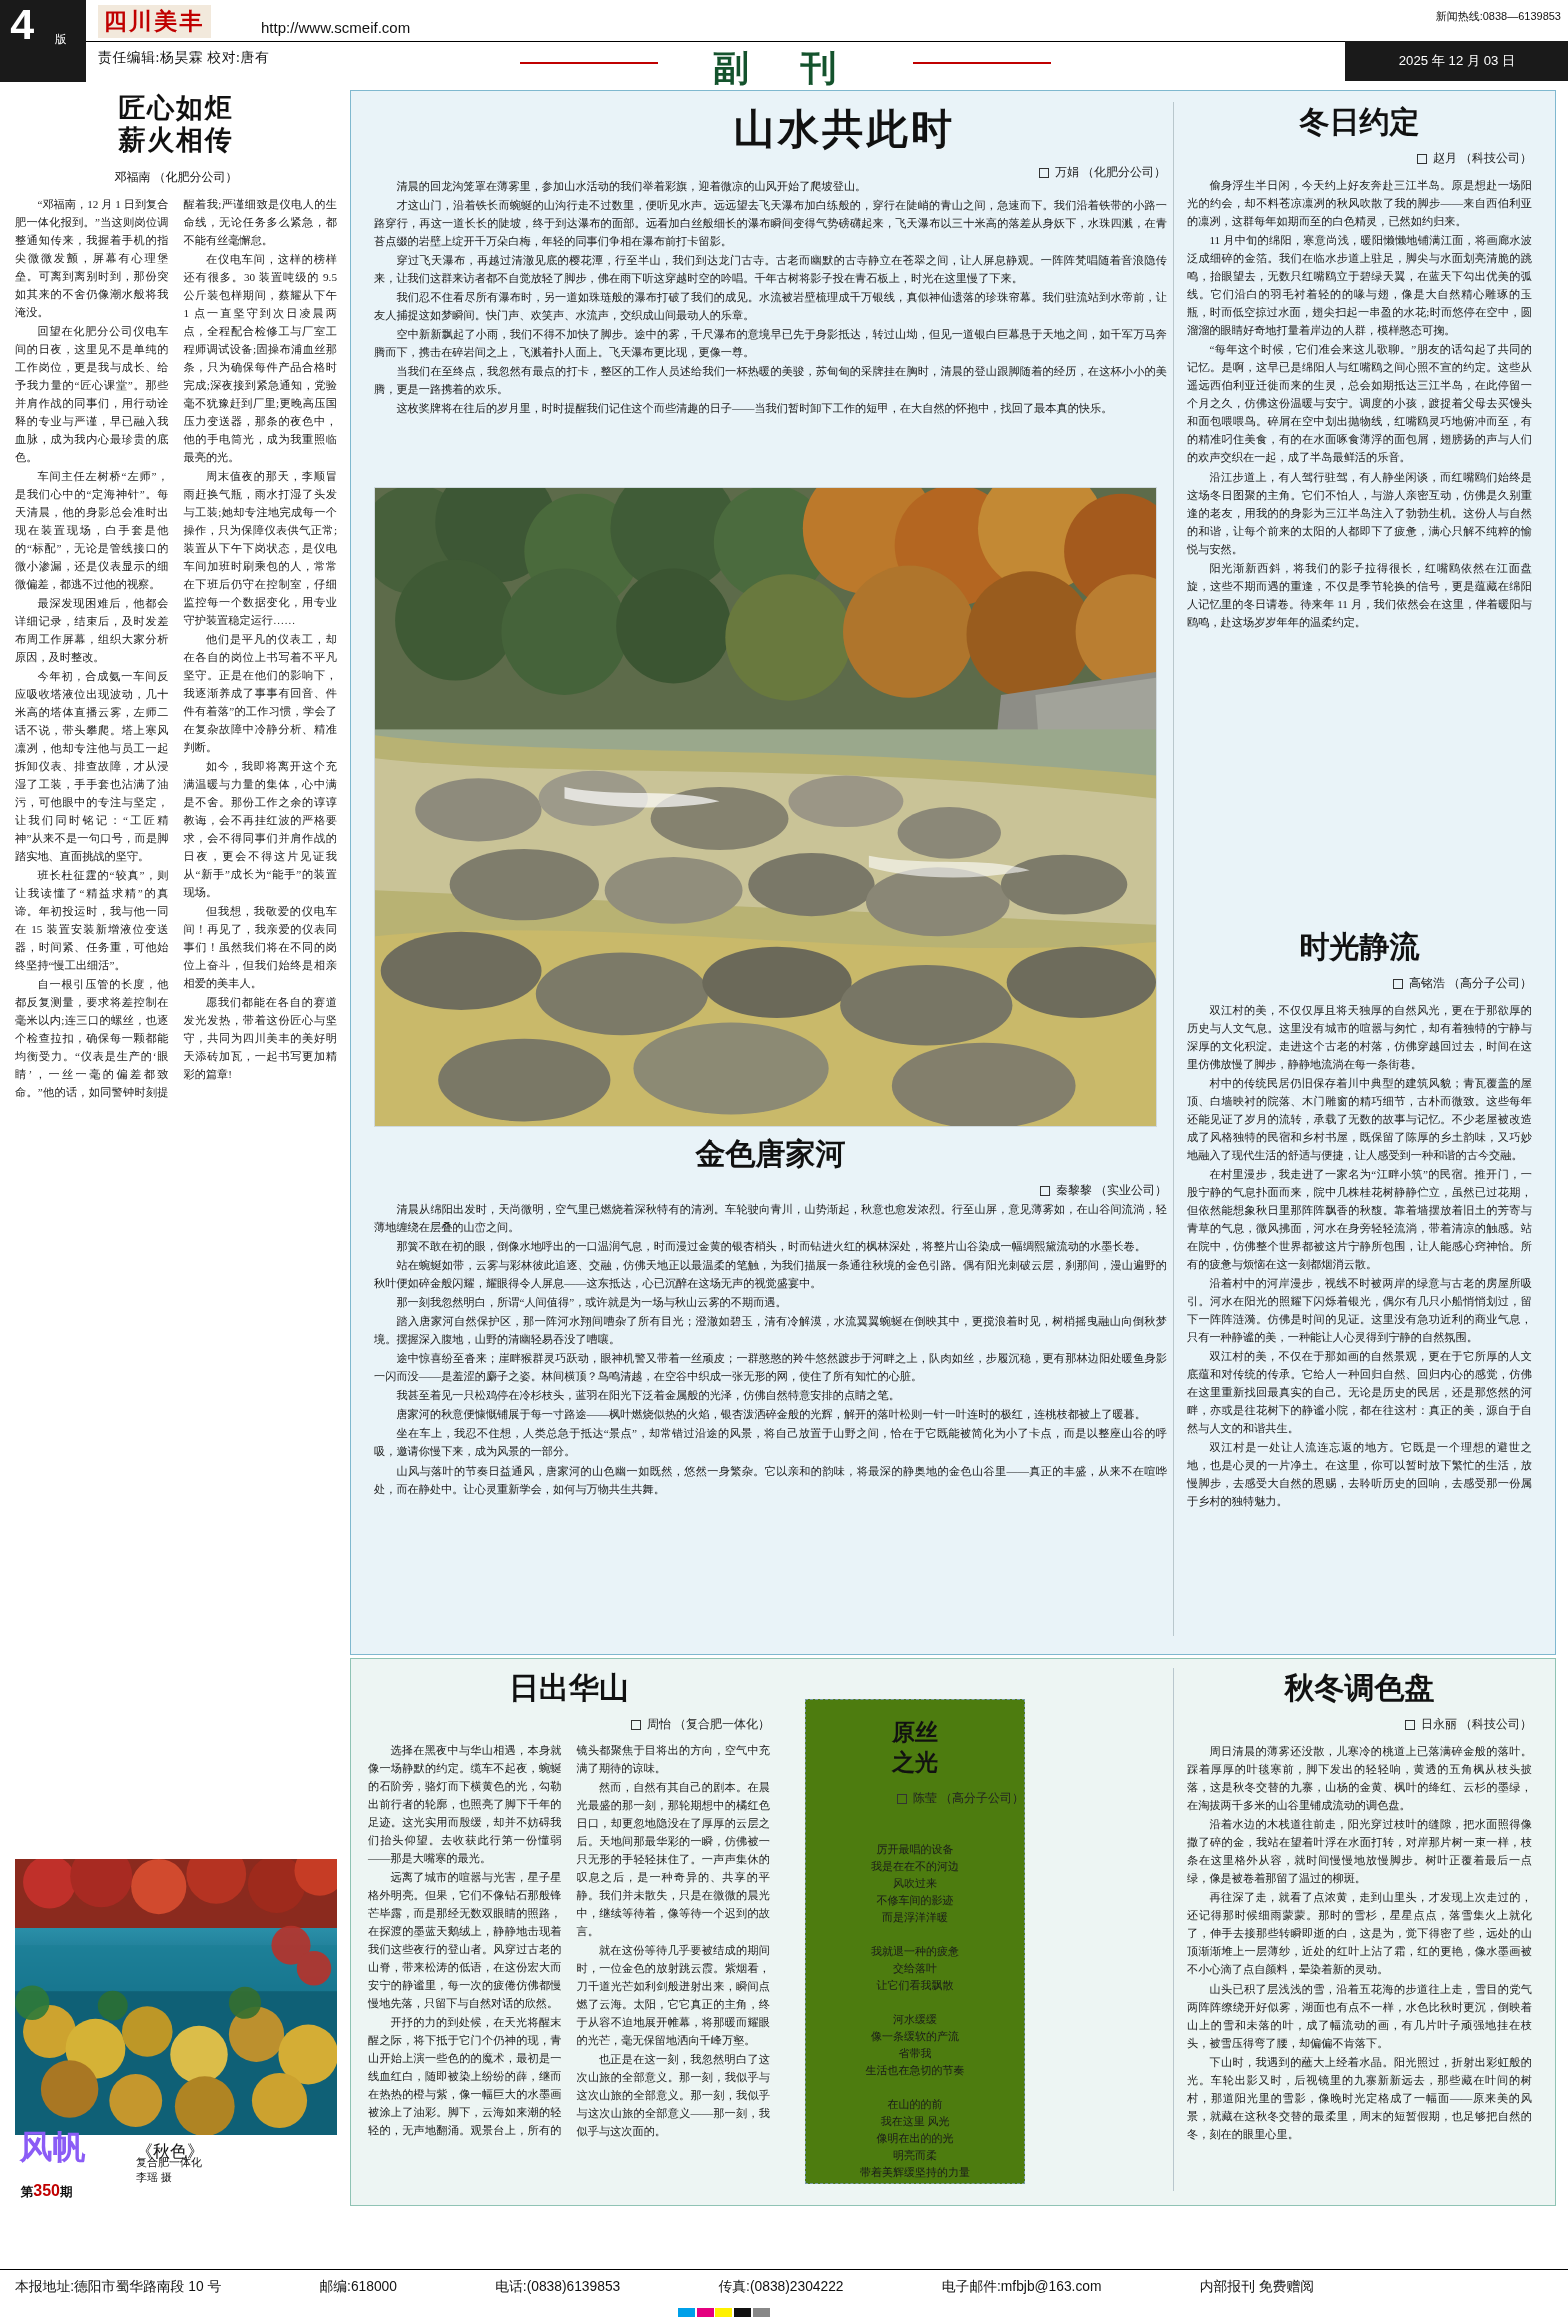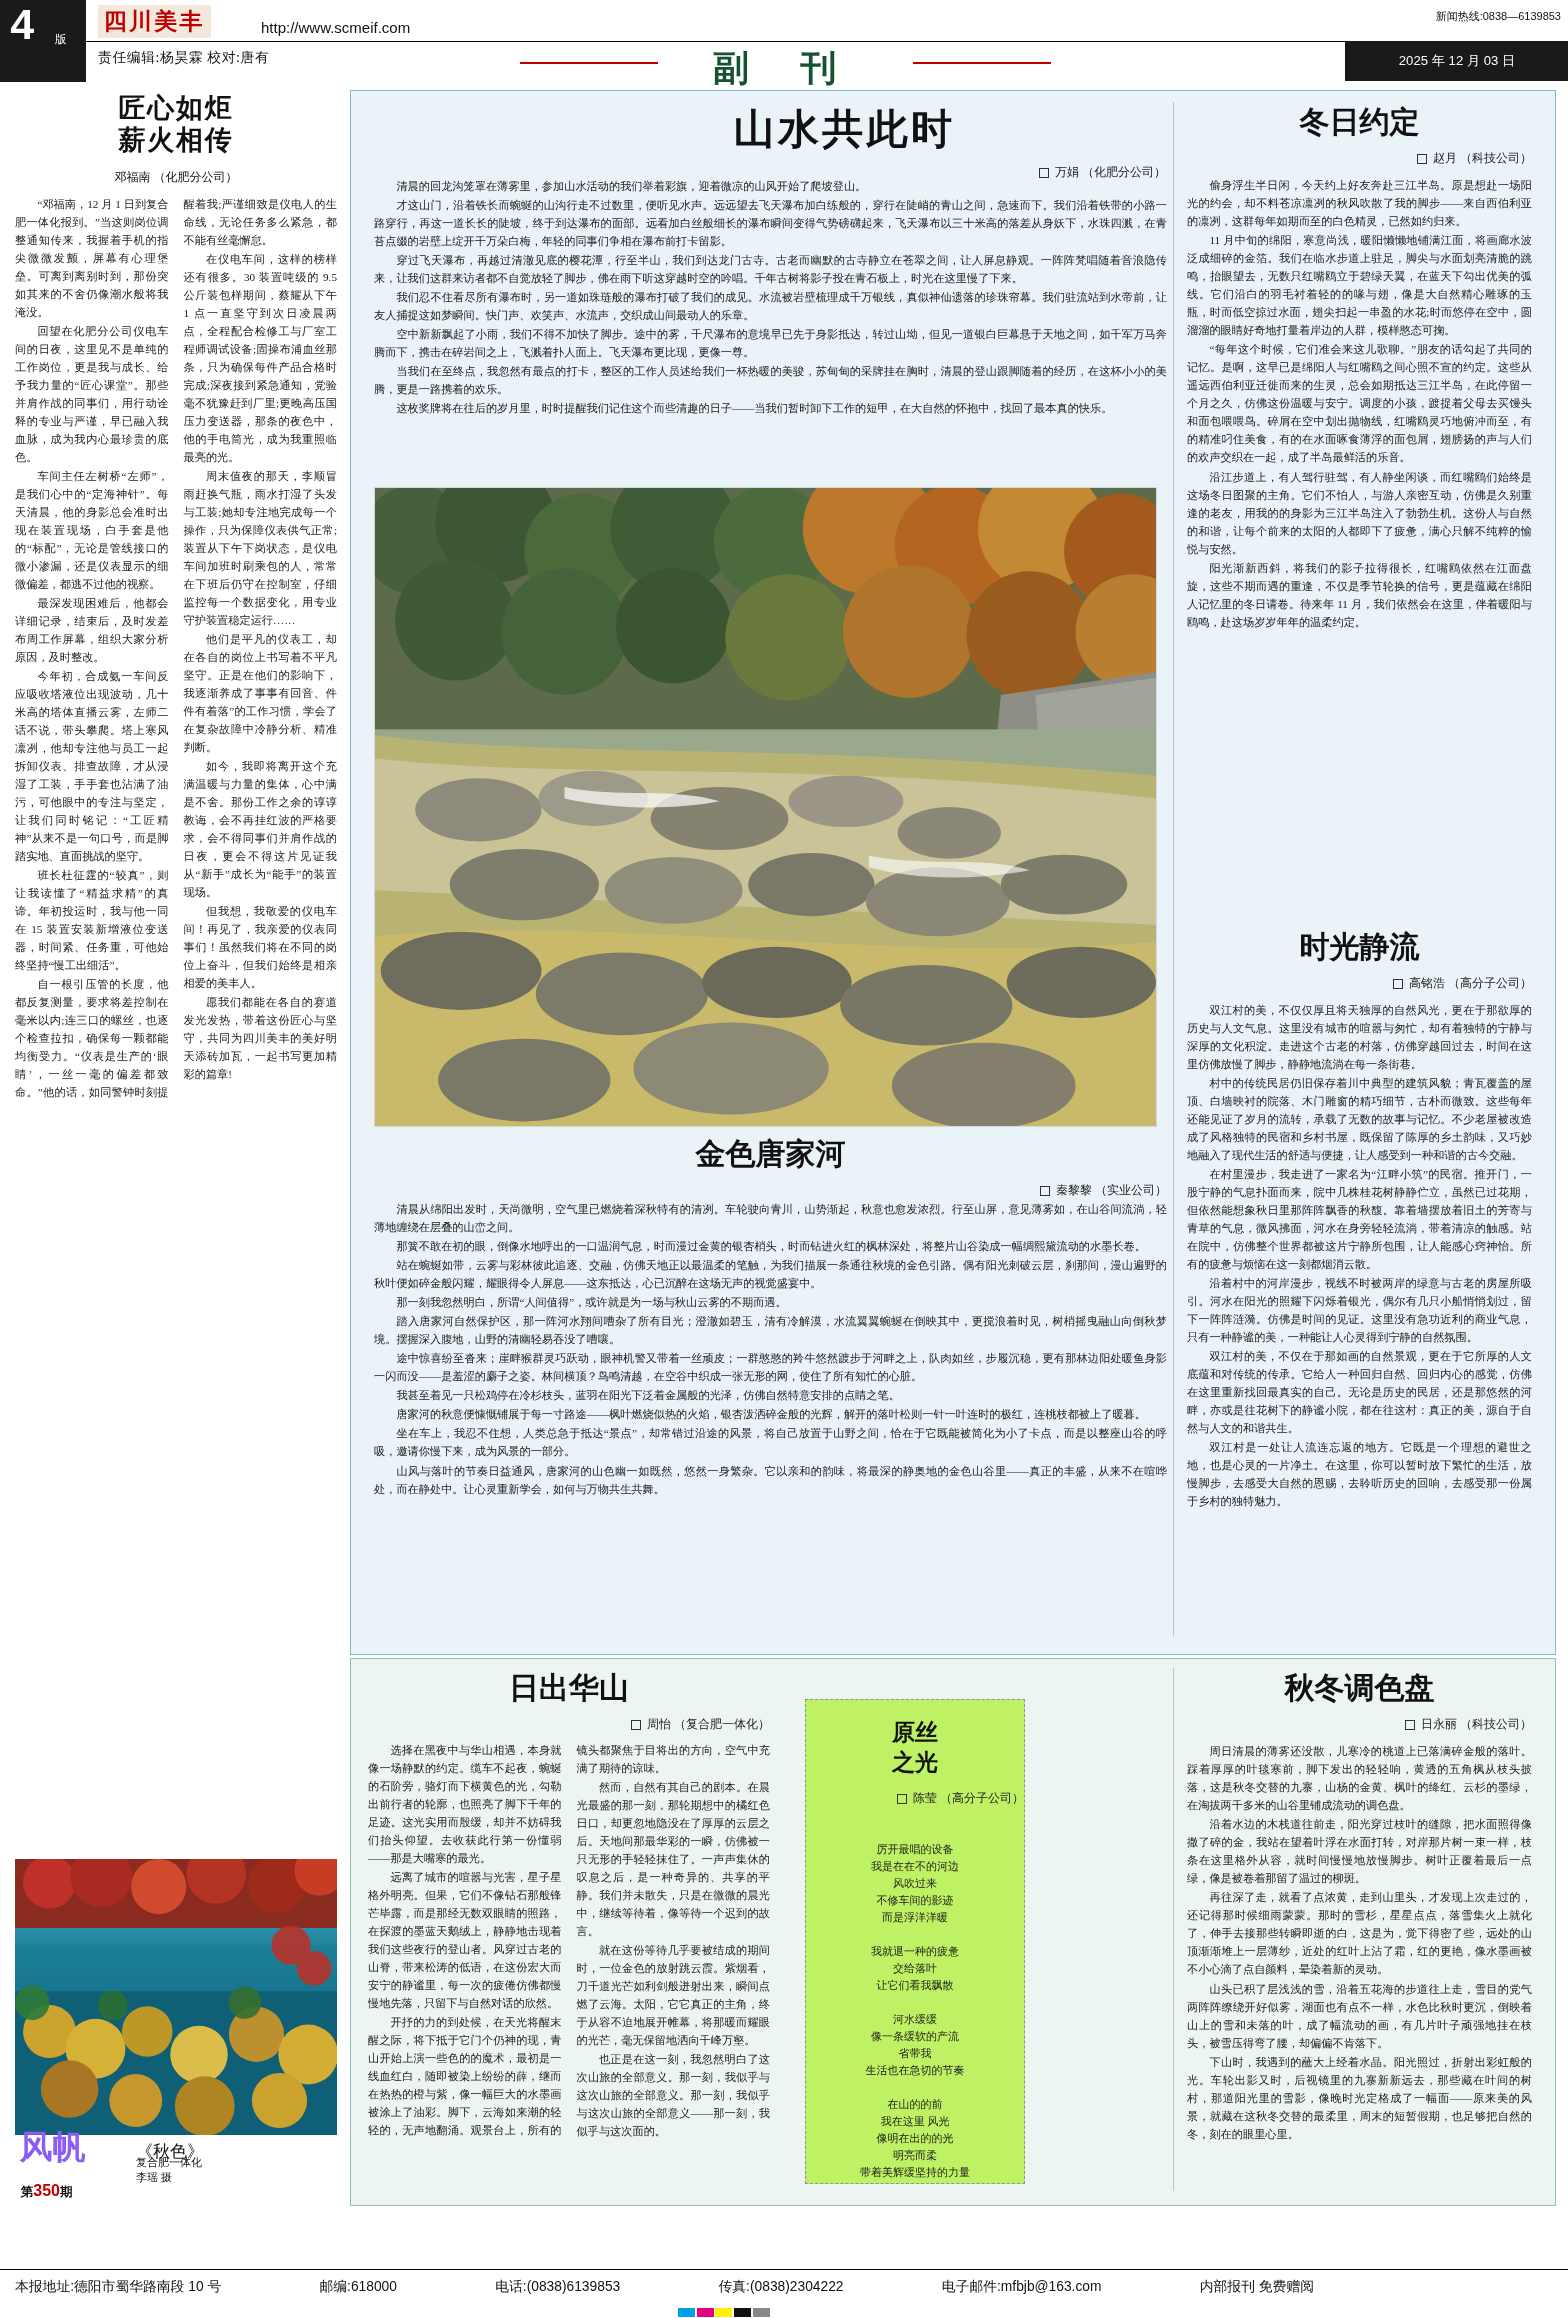--- a/index.html
+++ b/index.html
@@ -43,21 +43,21 @@
   .feng-logo{position:absolute;left:4.6px;bottom:34px;font-size:33px;font-weight:bold;color:#8b5cf6;font-family:"DejaVu Serif",serif;}
   .issue{position:absolute;left:5.7px;bottom:3.4px;font-size:16px;font-weight:bold;color:#c00000;font-family:"Liberation Sans",sans-serif;}
   .issue .hash{font-size:12.6px;color:#111;}
   .cap-title{position:absolute;left:121px;bottom:41px;font-size:17px;font-family:"DejaVu Serif",serif;}
   .cap-sub{position:absolute;left:121px;bottom:19.5px;font-size:11px;line-height:15px;}
 
   
   .mainphoto{position:absolute;left:23px;top:396px;width:781px;height:638px;overflow:hidden;border:0.6px solid #cfd9de;}
 
   
-  .poem-box{position:absolute;border:1.1px dashed #7a9aa8;background:#bef264;}
+  .poem-box{position:absolute;border:1.1px dashed #7a9aa8;background:#4d7c0f;}
   .poem-title{text-align:center;font-size:23px;font-weight:bold;line-height:30px;font-family:"DejaVu Serif",serif;}
   .poem-body{font-size:11px;line-height:17px;text-align:center;color:#1a1a1a;}
   .poem-body p{margin:0;}
 
   
   .footer{position:absolute;left:0;bottom:0;width:1569px;height:49px;border-top:1.7px solid #000;}
   .footer-inner{position:absolute;left:0;top:8px;width:1329px;display:flex;justify-content:space-between;padding:0 15px;box-sizing:border-box;font-size:13.8px;font-family:"Liberation Sans",sans-serif;align-items:center;}
   .cmyk{position:absolute;left:678px;bottom:2.3px;display:flex;gap:1.7px;}
   .cmyk i{display:block;width:17px;height:9.2px;}
 

